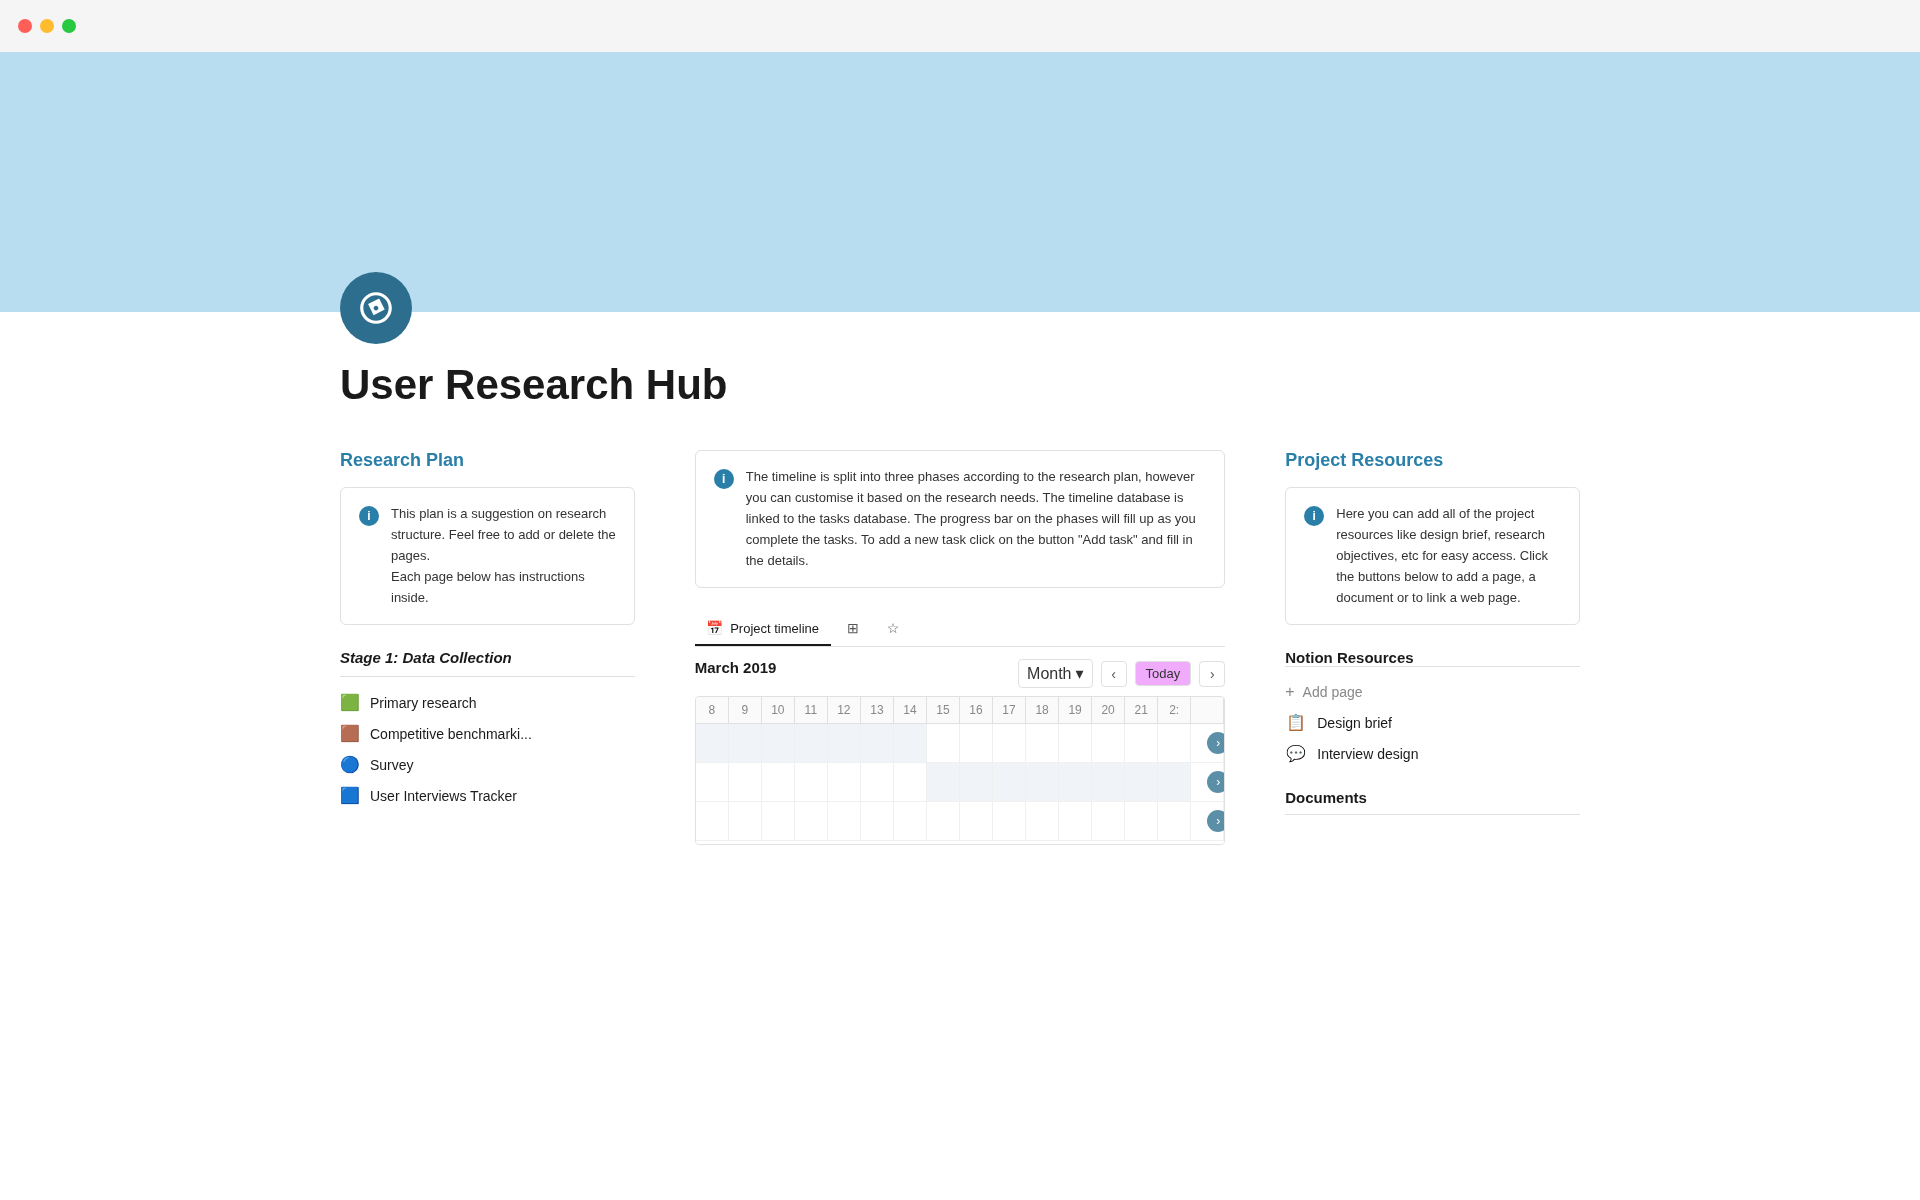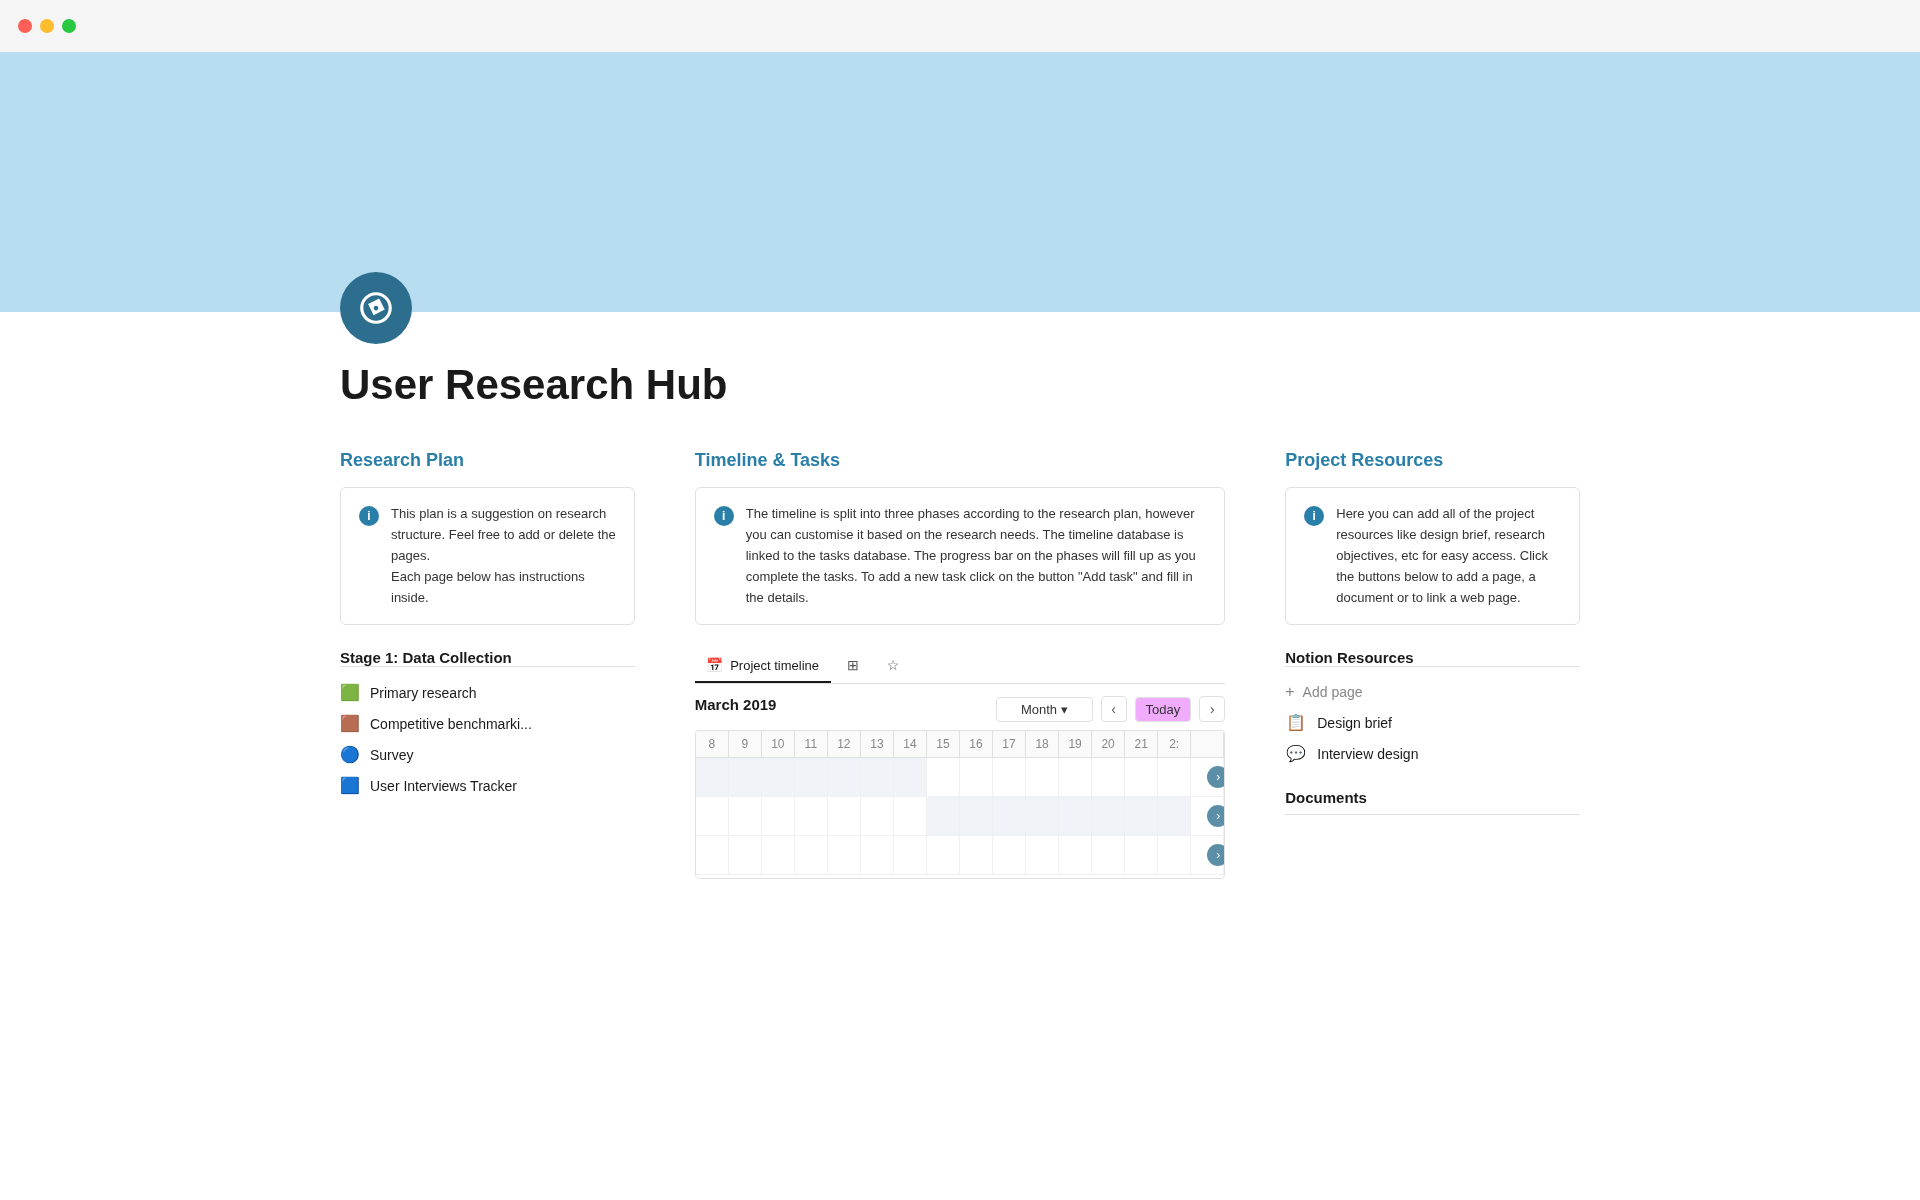--- a/index.html
+++ b/index.html
@@ -113,20 +113,22 @@
       font-size: 13px;
       color: #333;
       line-height: 1.6;
     }
 
     
     .stage-heading {
       font-size: 15px;
       font-weight: 700;
       color: #1a1a1a;
+      margin-bottom: 10px;
+      font-style: italic;
     }
 
     .divider {
       border: none;
       border-top: 1px solid #e0e0e0;
       margin-bottom: 10px;
     }
 
     
     .nav-item {
@@ -189,24 +191,24 @@
     }
     .timeline-controls {
       display: flex;
       align-items: center;
       gap: 8px;
     }
     .month-selector {
       display: flex;
       align-items: center;
       gap: 4px;
-      font-size: 13px;
+      font-size: 16px;
       color: #333;
       cursor: pointer;
-      padding: 4px 24px;
+      padding: 4px 8px;
       border: 1px solid #e0e0e0;
       border-radius: 4px;
     }
     .nav-btn {
       width: 26px; height: 26px;
       display: flex; align-items: center; justify-content: center;
       border: 1px solid #e0e0e0;
       border-radius: 4px;
       cursor: pointer;
       font-size: 14px;
@@ -381,21 +383,20 @@
         <span class="nav-icon">🔵</span>
         <span>Survey</span>
       </div>
       <div class="nav-item">
         <span class="nav-icon">🟦</span>
         <span>User Interviews Tracker</span>
       </div>
     </div>
 
     <div class="timeline-section">
-      <div class="section-heading">Timeline &amp; Tasks</div>
 
       <div class="info-box">
         <div class="info-icon">
           <span>i</span>
         </div>
         <div class="info-text">
           The timeline is split into three phases according to the research plan, however you can customise it based on the research needs. The timeline database is linked to the tasks database. The progress bar on the phases will fill up as you complete the tasks. To add a new task click on the button "Add task" and fill in the details.
         </div>
       </div>
 

